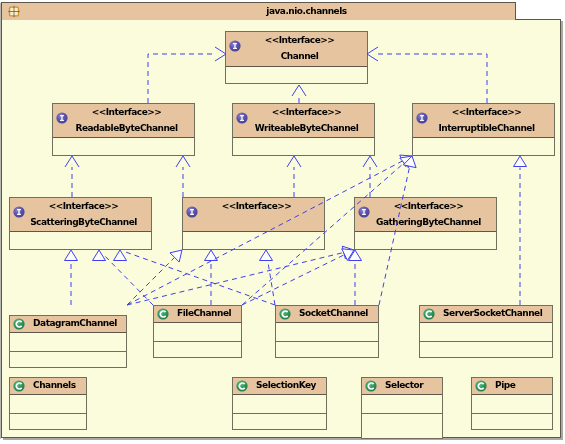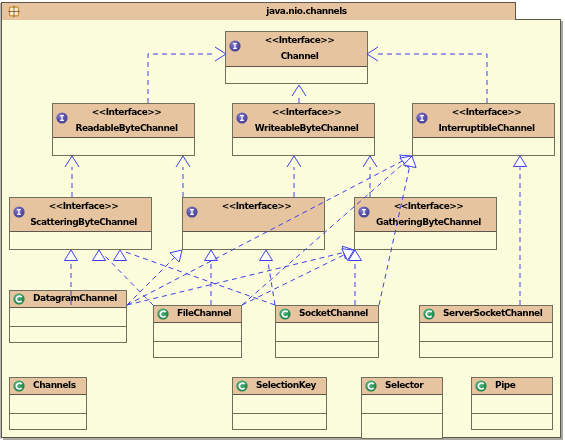--- a/index.html
+++ b/index.html
@@ -289,21 +289,21 @@
         </radialGradient>
           </defs>
         <circle cx="6" cy="6" r="5.6" fill="url(#ifg6)"></circle>
         <path d="M4.1 3.0h3.8v1.25H6.65v3.5h1.25V9.0H4.1V7.75h1.25v-3.5H4.1z" fill="#ffffff"></path>
       </svg>
       <div class="stereo">&lt;&lt;Interface&gt;&gt;</div>
       <div class="nm">GatheringByteChannel</div>
     </div>
     <div class="compartment"></div>
   </div>
-  <div class="box cls" style="left:9px;top:290px;width:118px;height:53px">
+  <div class="box cls" style="left:9px;top:315px;width:118px;height:53px">
     <div class="hdr">
       <svg class="badge cls-badge" viewBox="0 0 12 12">
         <defs>
             <radialGradient id="clg0" cx="38%" cy="32%" r="72%">
           <stop offset="0" stop-color="#63bd8d"></stop>
               <stop offset="0.5" stop-color="#2f9a5d"></stop>
               <stop offset="1" stop-color="#207a47"></stop>
         </radialGradient>
           </defs>
         <circle cx="6" cy="6" r="5.6" fill="url(#clg0)"></circle>

